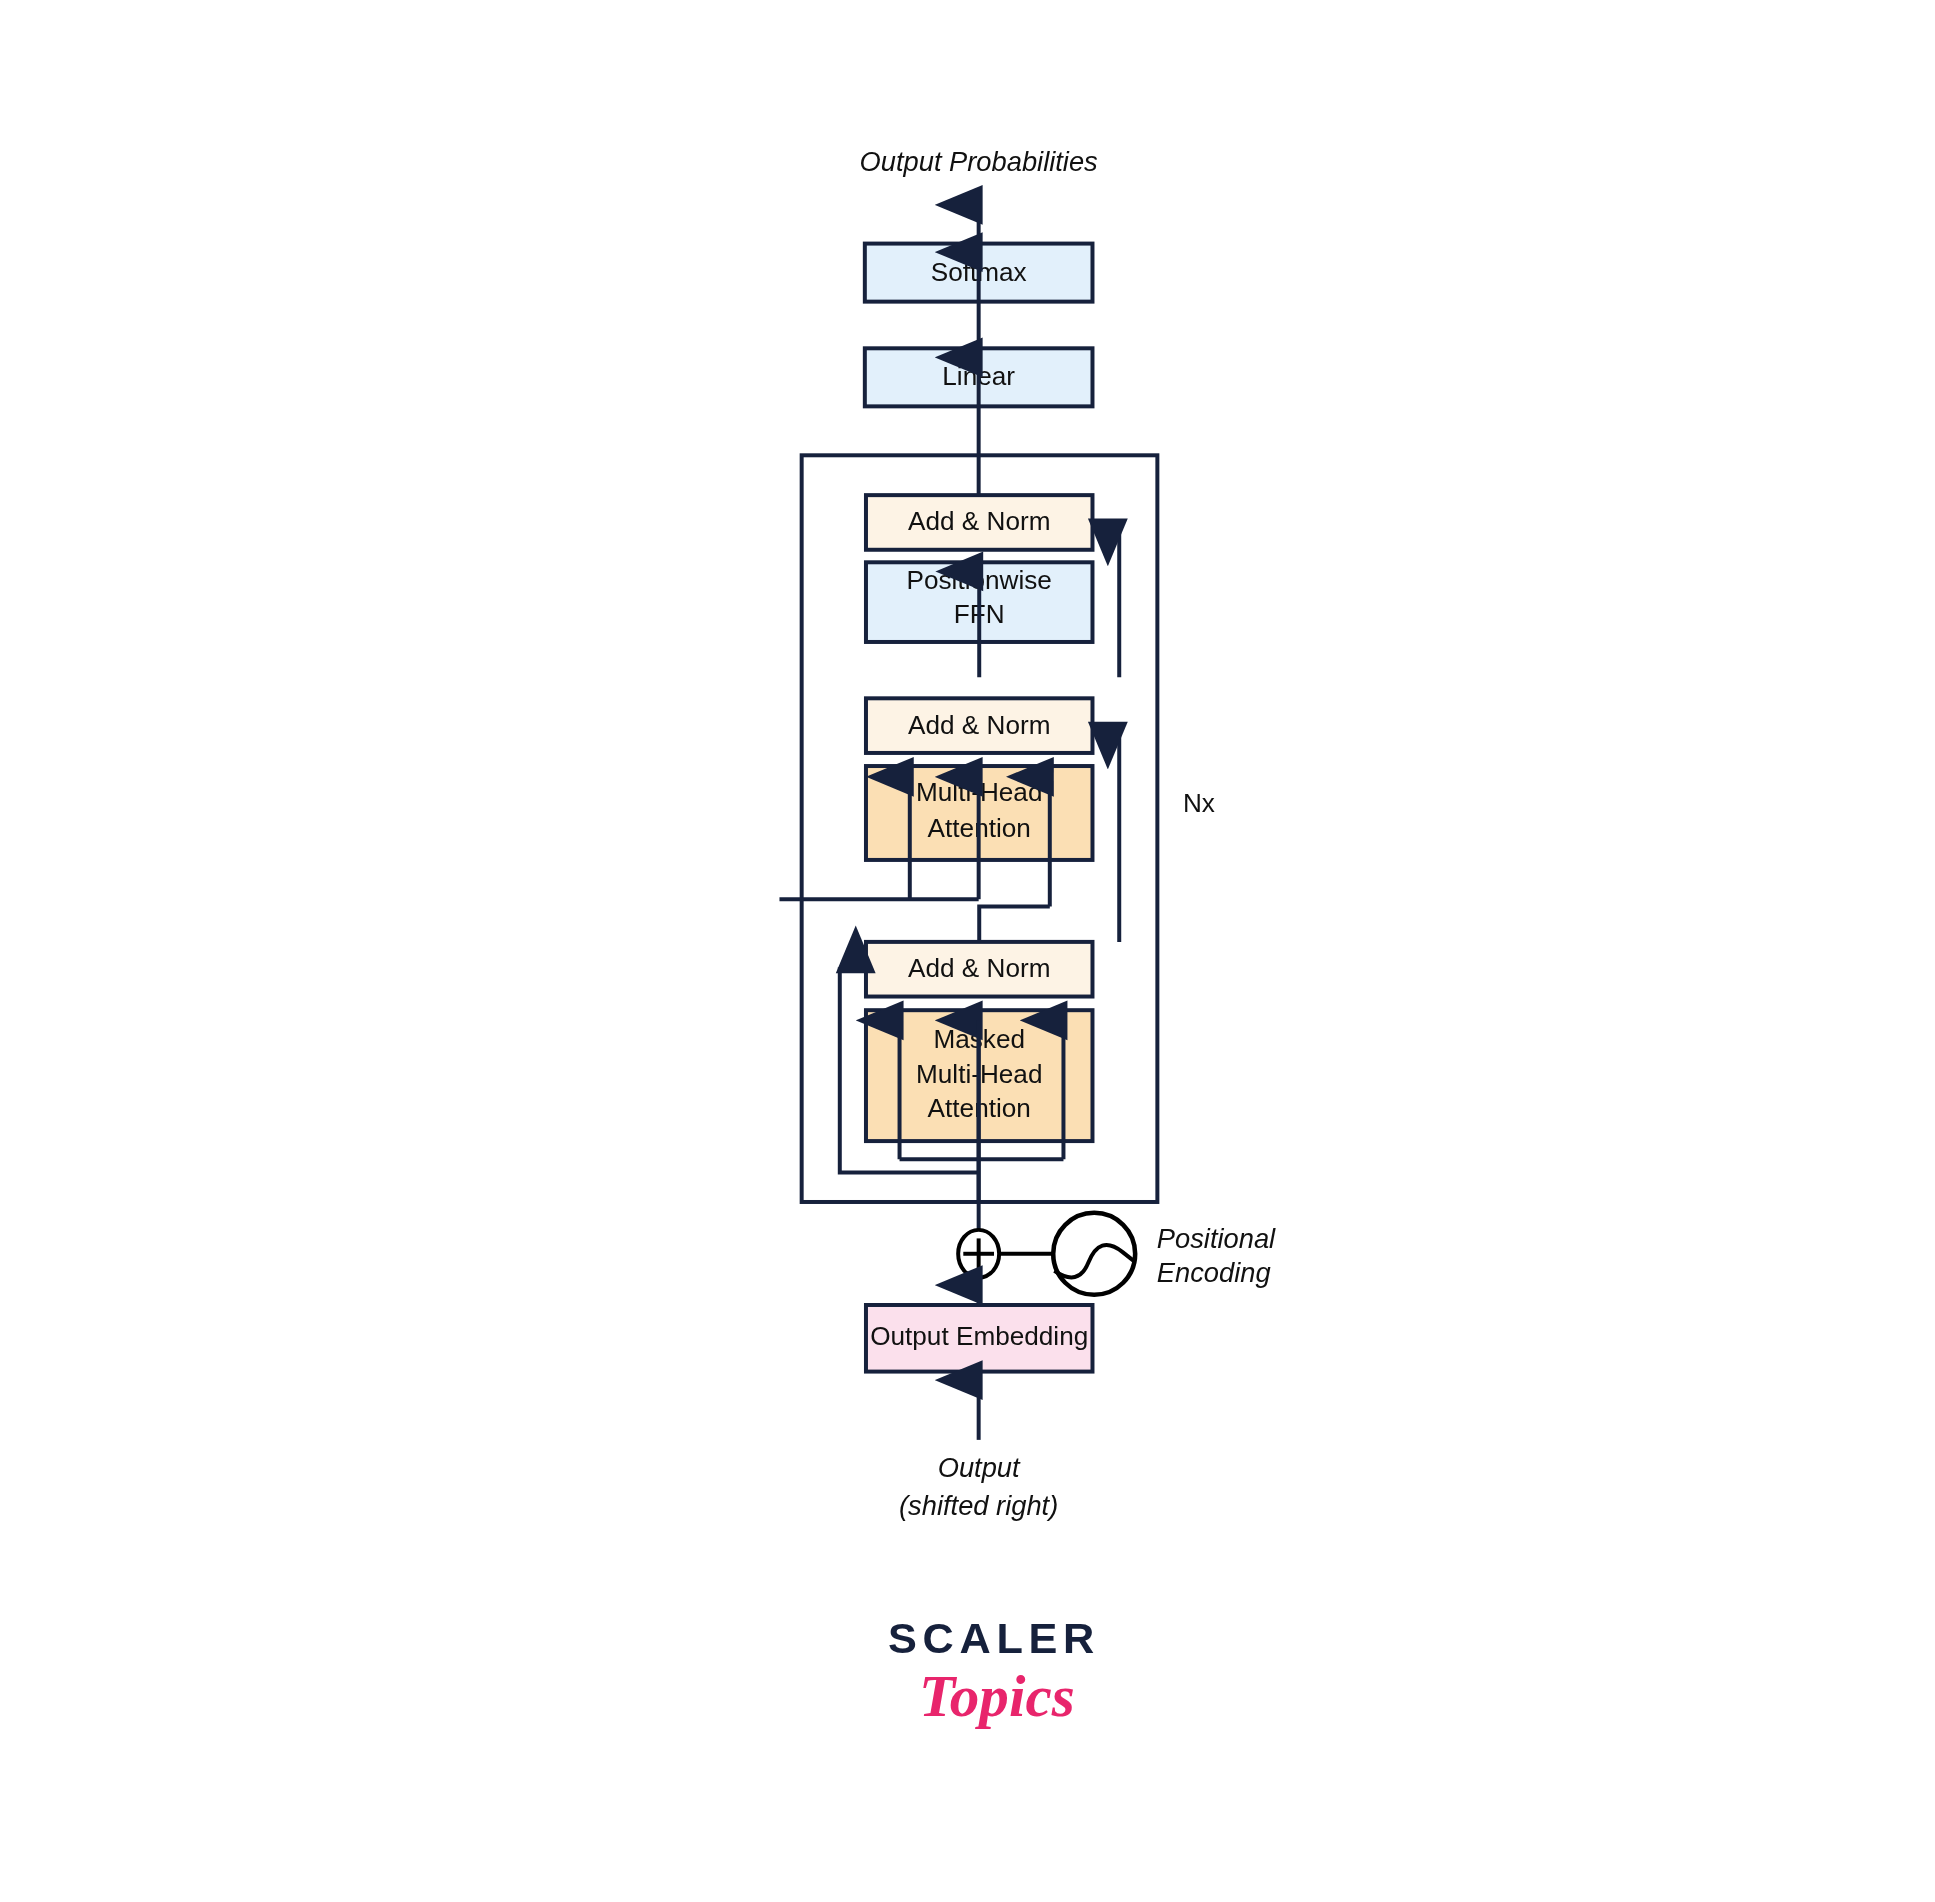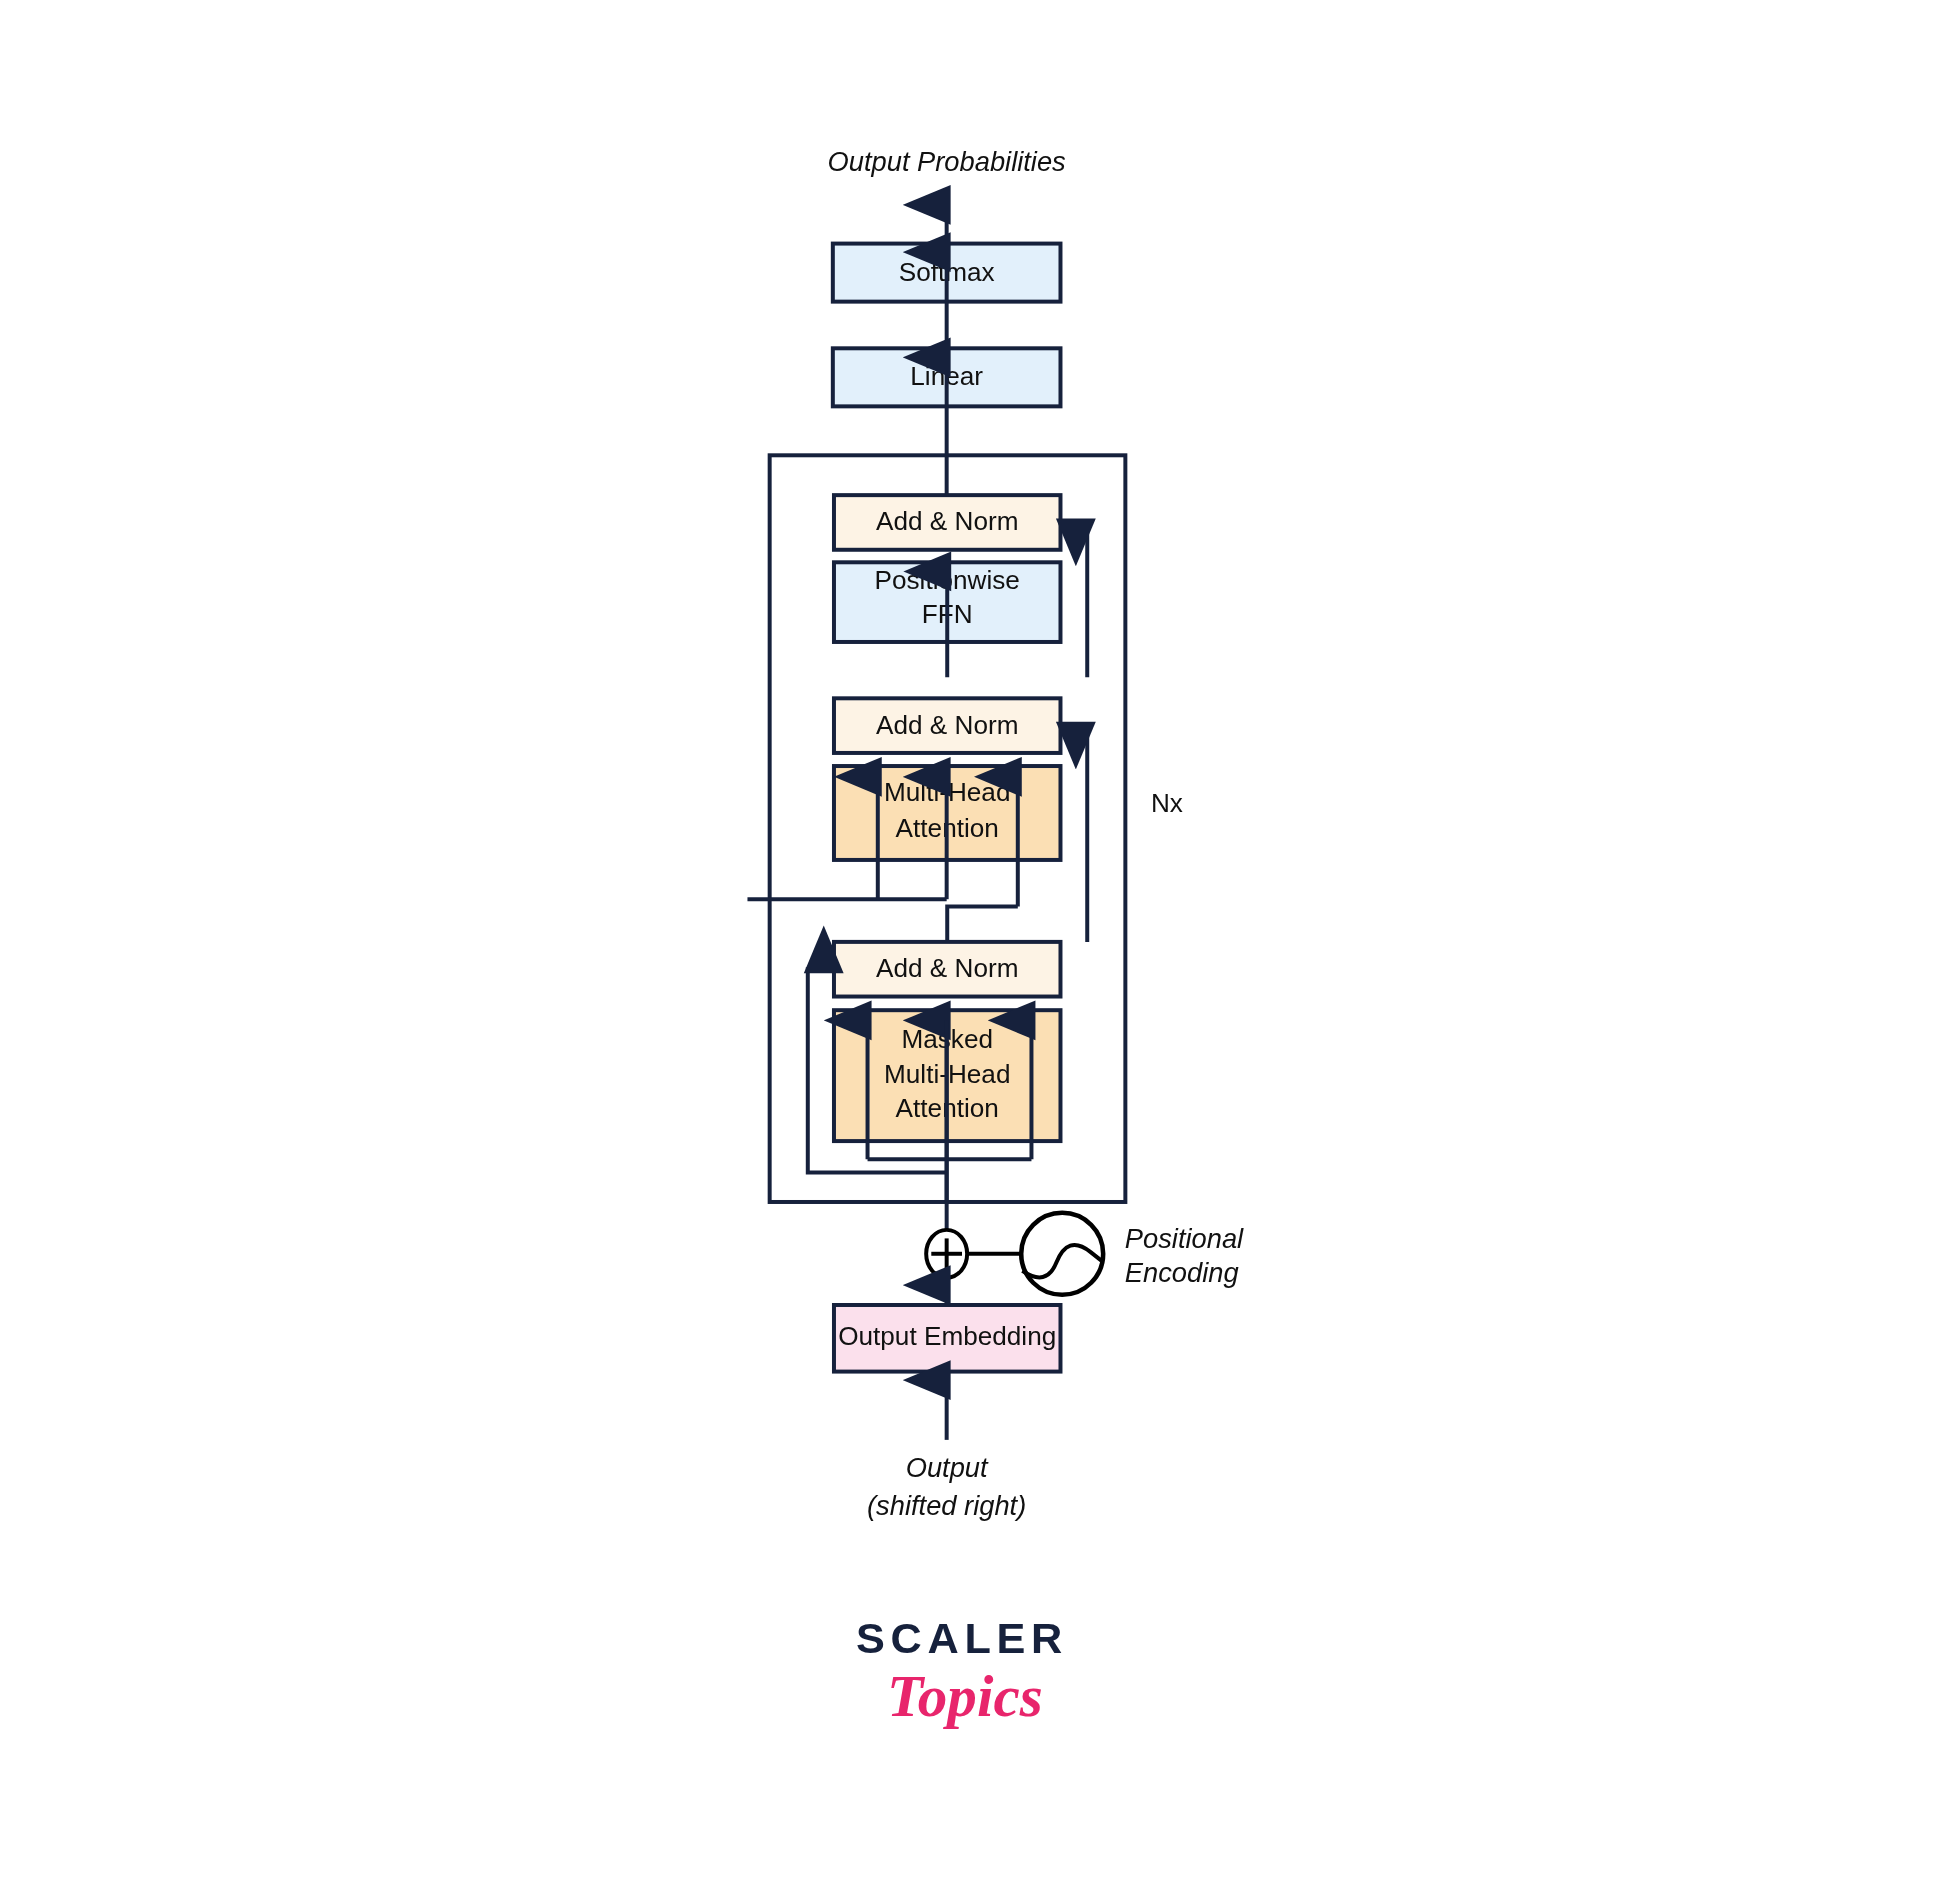--- a/index.html
+++ b/index.html
@@ -13,20 +13,21 @@
     font-family: "Liberation Sans", sans-serif;
     position: relative;
     overflow: hidden;
   }
   #diagram-root {
     position: absolute;
     left: 0;
     top: 0;
     width: 1891px;
     height: 1902px;
+    padding-left: 32px;
   }
   svg.diagram {
     display: block;
     width: 1936px;
     height: 1902px;
   }
   .box-label {
     font-family: "Liberation Sans", sans-serif;
     font-size: 46px;
     fill: #111111;

